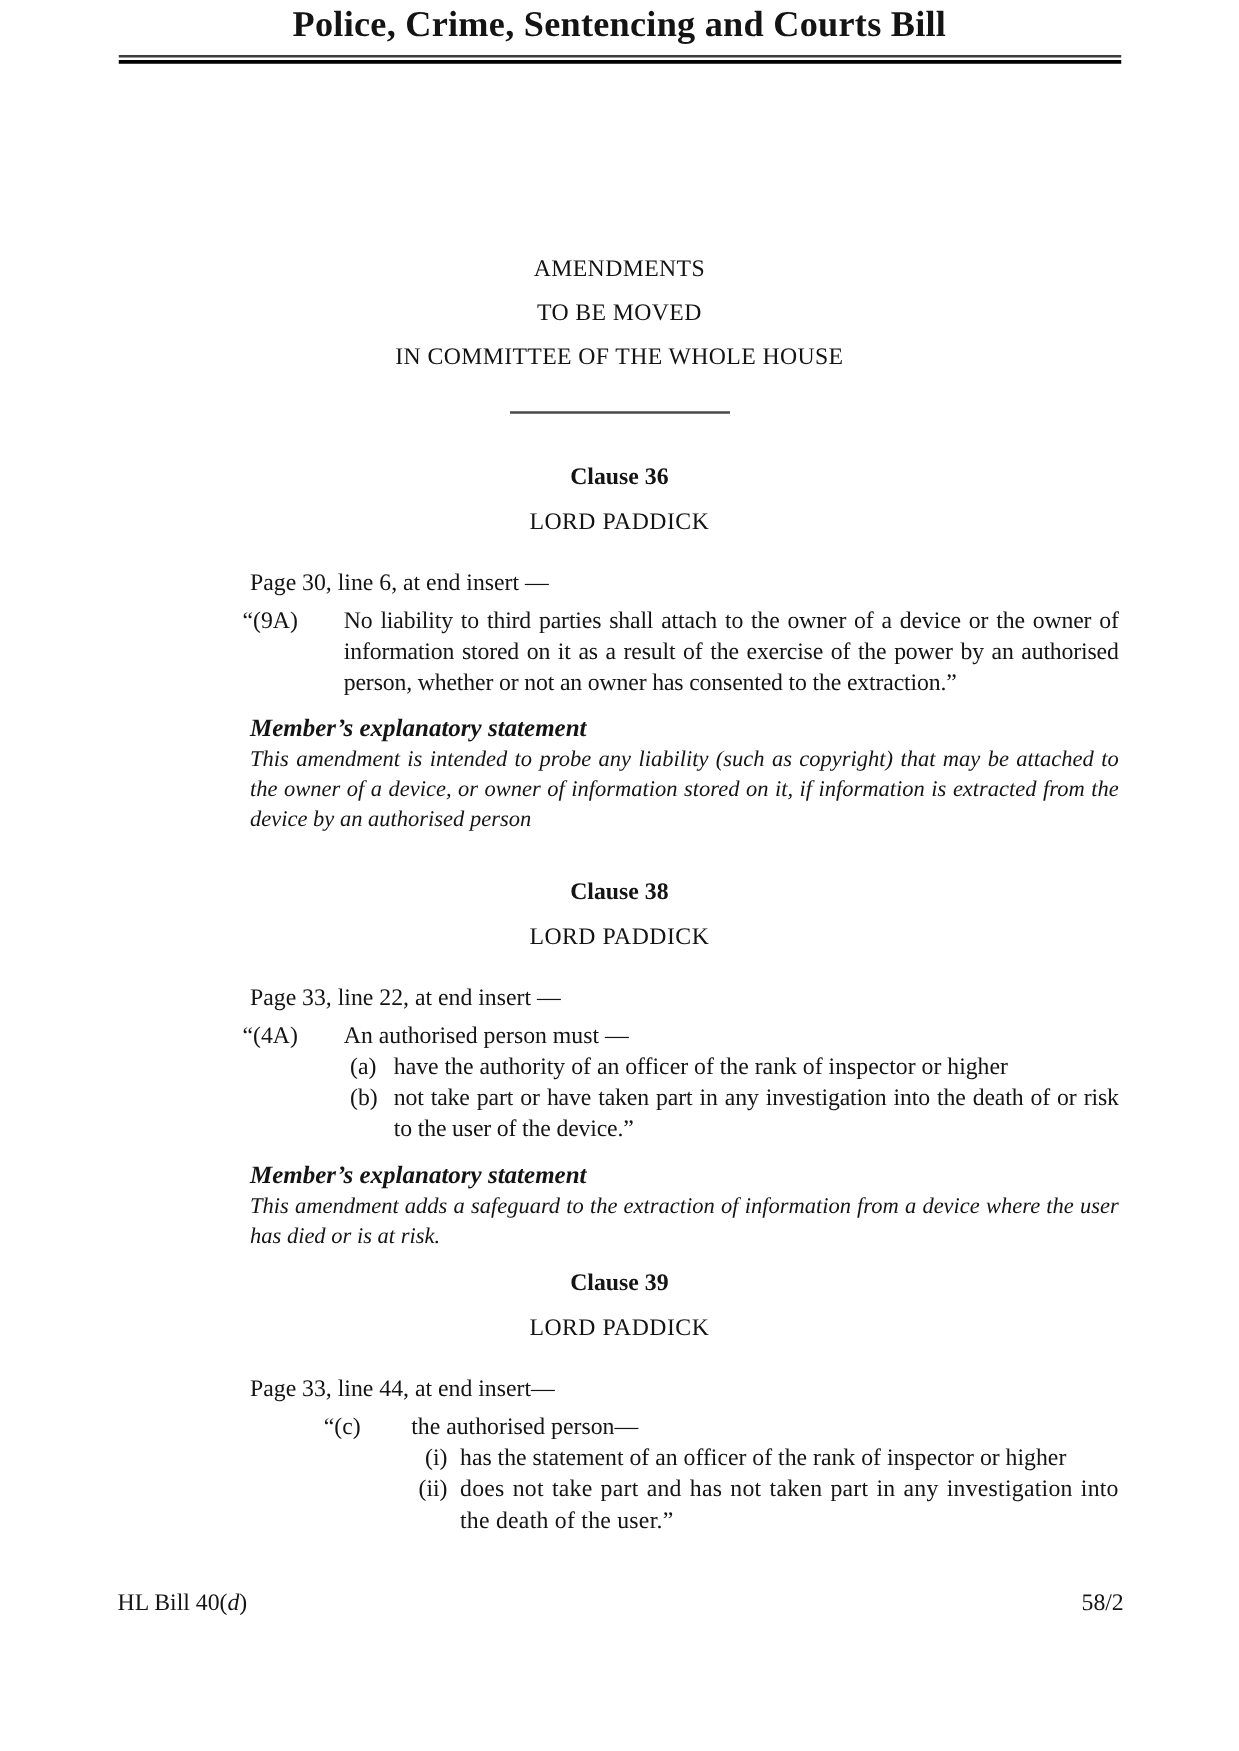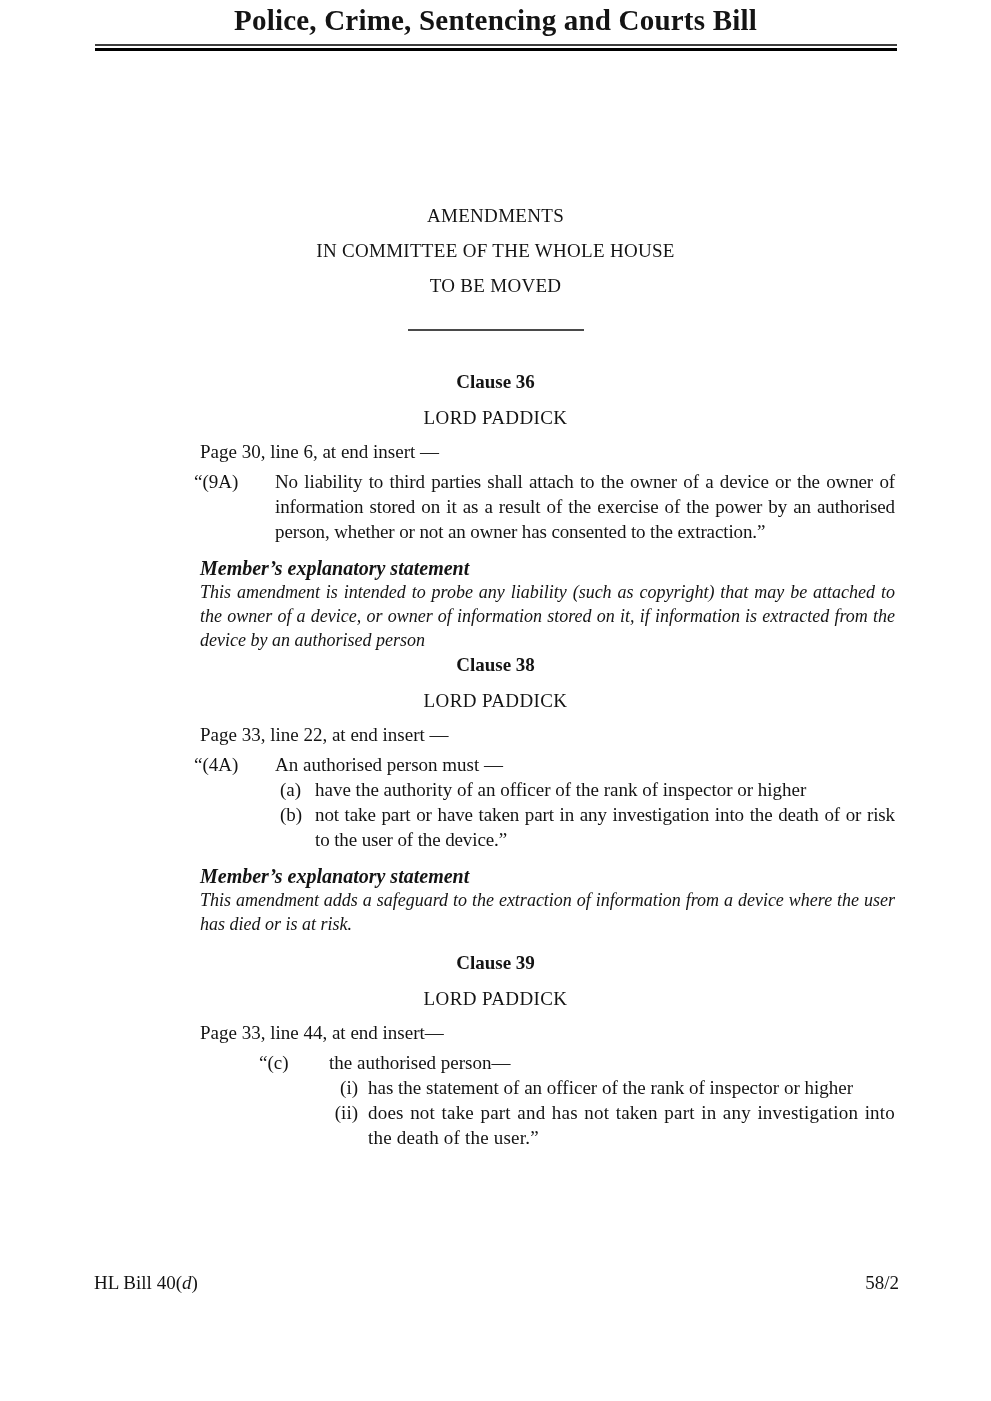--- a/index.html
+++ b/index.html
@@ -44,31 +44,31 @@
   }
   .content { margin: 0 96px; }
 
   .clause-head {
     text-align: center;
     font-weight: bold;
     font-size: 19px;
     line-height: 26px;
   }
   .mt-s1 { margin-top: 38px; }
-  .mt-s2 { margin-top: 0; }
+  .mt-s2 { margin-top: 34px; }
   .mt-s3 { margin-top: 14px; }
   .mover {
     margin-top: 10px;
     text-align: center;
     font-size: 19px;
     line-height: 26px;
     letter-spacing: 0.4px;
   }
   .instruction {
-    margin-top: 8px;
+    margin-top: 23px;
     margin-left: 104px;
     font-size: 19px;
     line-height: 25px;
   }
   .qpara {
     margin-top: 5px;
     margin-left: 104px;
     display: flex;
     font-size: 19px;
     line-height: 25px;
@@ -139,22 +139,22 @@
 </head>
 <body>
 
 <div class="page">
 
   <div class="doc-title">Police, Crime, Sentencing and Courts Bill</div>
   <div class="title-rule"></div>
 
   <div class="head-block">
     <div class="head-line">AMENDMENTS</div>
+    <div class="head-line">TO BE MOVED</div>
     <div class="head-line">IN COMMITTEE OF THE WHOLE HOUSE</div>
-    <div class="head-line">TO BE MOVED</div>
   </div>
 
   <div class="divider-short"></div>
 
   <div class="content">
 
     <section>
       <div class="clause-head mt-s1">Clause 36</div>
       <div class="mover">LORD PADDICK</div>
       <div class="instruction">Page 30, line 6, at end insert —</div>

